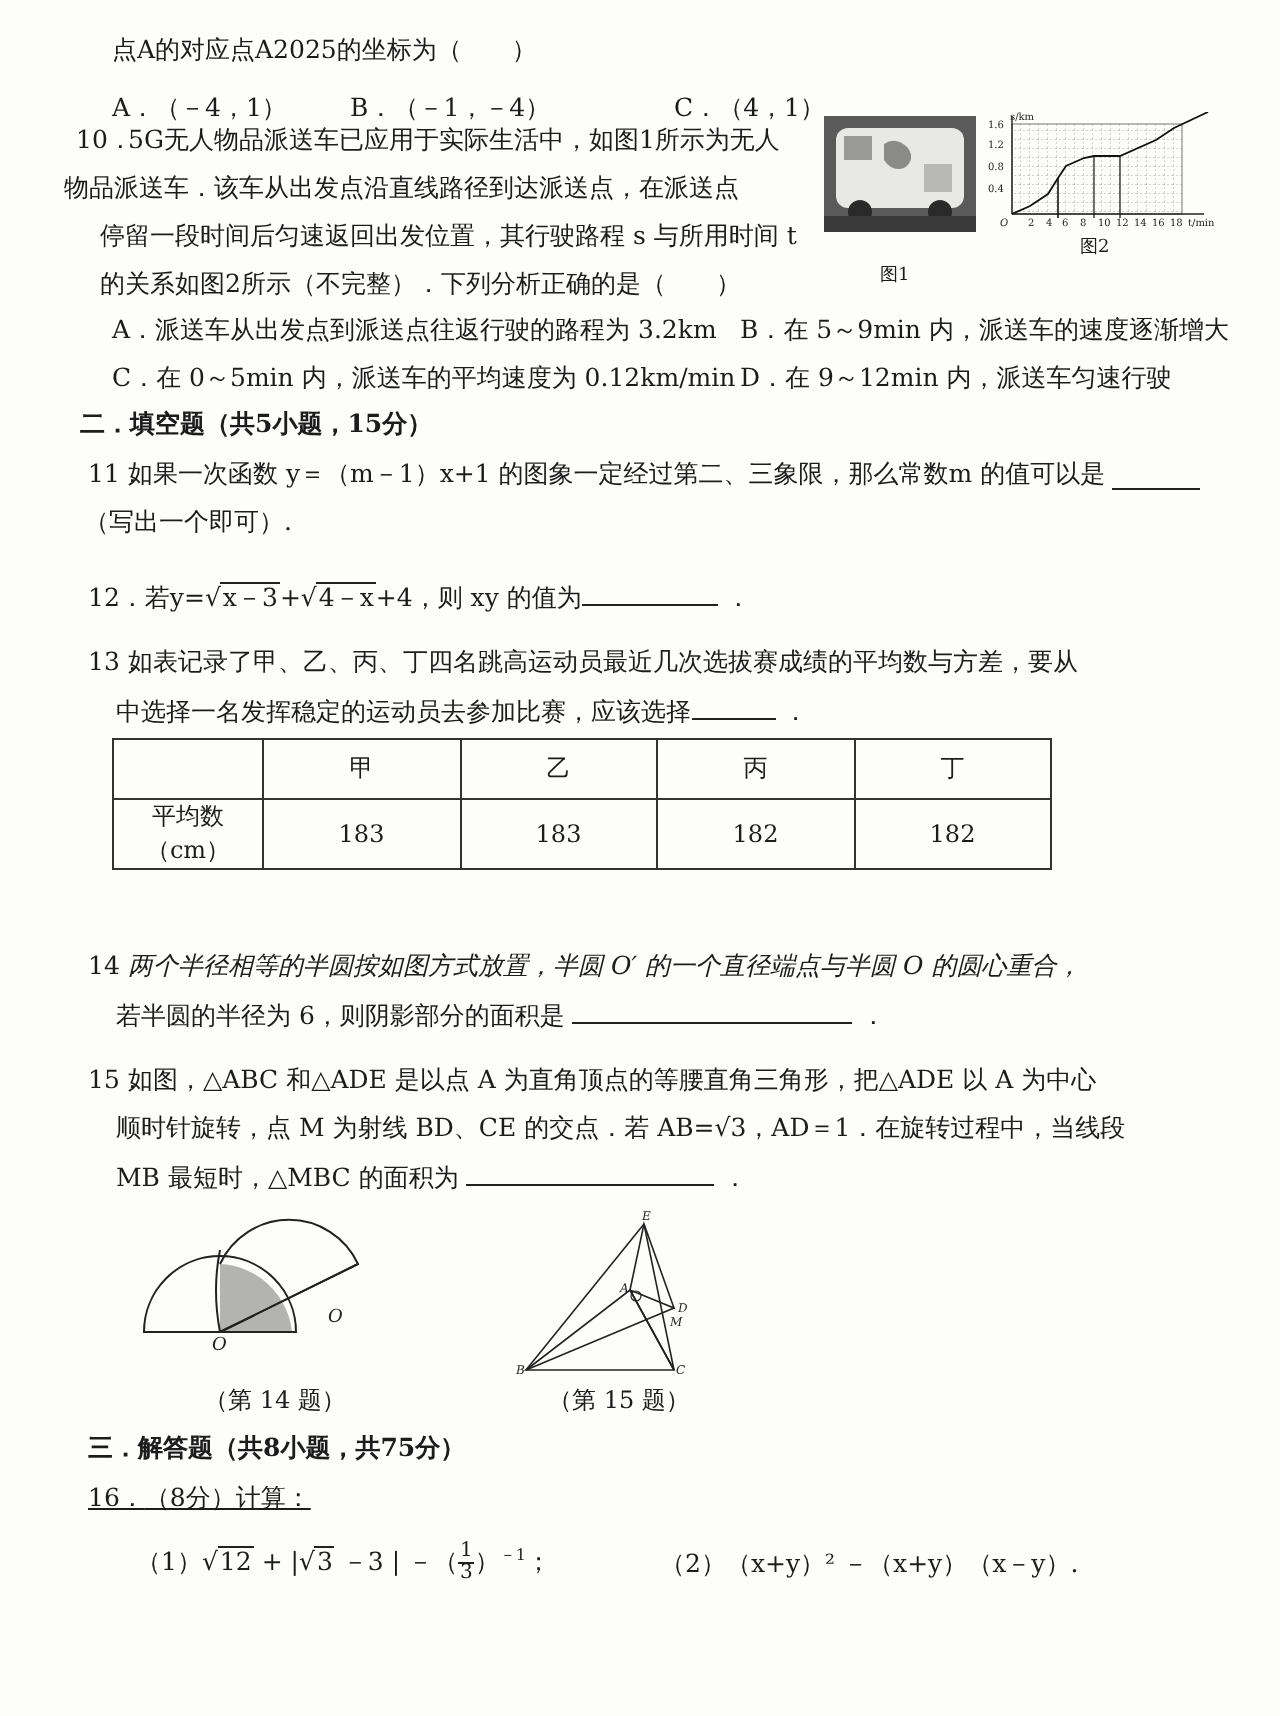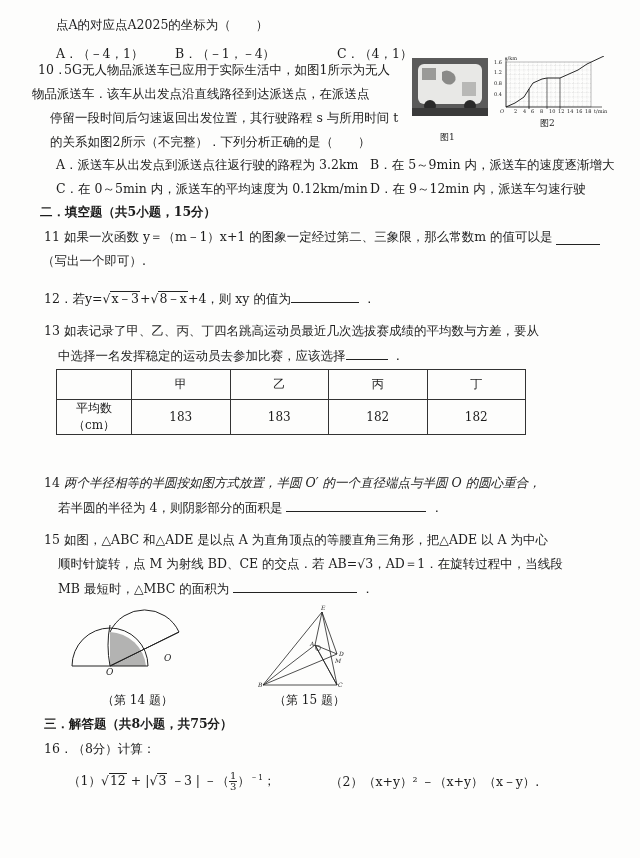--- a/index.html
+++ b/index.html
@@ -100,21 +100,21 @@
 <div class="choice" style="left:370px;top:181px;"><span>D．</span><span>在 9～12min 内，派送车匀速行驶</span></div>
 
 <div class="abs t b" style="left:40px;top:204px;">二．填空题（共5小题，15分）</div>
 
 <div class="abs t" style="left:44px;top:229px;">11．</div>
 <div class="abs t" style="left:64px;top:229px;">如果一次函数 y＝（m－1）x+1 的图象一定经过第二、三象限，那么常数m 的值可以是</div>
 <span class="abs blank" style="left:556px;top:231px;width:44px;height:13px;"></span>
 <div class="abs t" style="left:42px;top:253px;">（写出一个即可）.</div>
 
 <div class="abs t" style="left:44px;top:290px;">
-  <span>12．</span><span>若y=</span>√<span class="sqrt">x－3</span><span>+</span>√<span class="sqrt">8－x</span><span>+4，则 xy 的值为</span><span class="blank" style="width:68px;height:12px;"></span> <span>．</span>
+  <span>12．</span><span>若y=</span>√<span class="sqrt">x－3</span><span>+</span>√<span class="sqrt">4－x</span><span>+4，则 xy 的值为</span><span class="blank" style="width:68px;height:12px;"></span> <span>．</span>
 </div>
 
 <div class="abs t" style="left:44px;top:323px;">13．</div>
 <div class="abs t" style="left:64px;top:323px;">如表记录了甲、乙、丙、丁四名跳高运动员最近几次选拔赛成绩的平均数与方差，要从</div>
 <div class="abs t" style="left:58px;top:347px;">
   <span>中选择一名发挥稳定的运动员去参加比赛，应该选择</span><span class="blank" style="width:42px;height:12px;"></span> <span>．</span>
 </div>
 
 <table class="scores">
   <tbody>
@@ -131,21 +131,21 @@
     <td>183</td>
     <td>182</td>
     <td>182</td>
   </tr>
 </tbody>
   </table>
 
 <div class="abs t" style="left:44px;top:475px;">14．</div>
 <div class="abs t" style="left:64px;top:475px;font-style:italic;">两个半径相等的半圆按如图方式放置，半圆 O′ 的一个直径端点与半圆 O 的圆心重合，</div>
 <div class="abs t" style="left:58px;top:499px;">
-  <span>若半圆的半径为 4，则阴影部分的面积是</span> <span class="blank" style="width:140px;height:12px;"></span> <span>．</span>
+  <span>若半圆的半径为 6，则阴影部分的面积是</span> <span class="blank" style="width:140px;height:12px;"></span> <span>．</span>
 </div>
 
 <div class="abs t" style="left:44px;top:532px;">15．</div>
 <div class="abs t" style="left:64px;top:532px;">如图，△ABC 和△ADE 是以点 A 为直角顶点的等腰直角三角形，把△ADE 以 A 为中心</div>
 <div class="abs t" style="left:58px;top:556px;">顺时针旋转，点 M 为射线 BD、CE 的交点．若 AB=√3，AD＝1．在旋转过程中，当线段</div>
 <div class="abs t" style="left:58px;top:580px;">
   <span>MB 最短时，△MBC 的面积为</span> <span class="blank" style="width:124px;height:12px;"></span> <span>．</span>
 </div>
 
 <div class="fig" style="left:66px;top:605px;width:130px;height:70px;">
@@ -178,21 +178,21 @@
     <text x="81" y="53" fill="#222">D</text>
     <text x="77" y="60" fill="#222">M</text>
     <text x="0" y="84" fill="#222">B</text>
     <text x="80" y="84" fill="#222">C</text>
   </svg>
 </div>
 <div class="caption" style="left:274px;top:692px;">（第 15 题）</div>
 
 <div class="abs t b" style="left:44px;top:716px;">三．解答题（共8小题，共75分）</div>
 
-<div class="abs t" style="left:44px;top:741px;">
+<div class="abs t" style="left:44px;top:741px;text-decoration:underline;">
   <span>16．</span><span>（8分）计算：</span>
 </div>
 <div class="abs t" style="left:68px;top:770px;">
   <span>（1）</span>√<span class="sqrt">12</span> <span>+ |</span>√<span class="sqrt">3</span> <span>－3 | －（</span><span class="frac">
       <span>1</span>
       <span>3</span>
     </span><span>）</span><sup>－1</sup><span>；</span>
 </div>
 <div class="abs t" style="left:330px;top:774px;">（2）（x+y）² －（x+y）（x－y）.</div>
 

